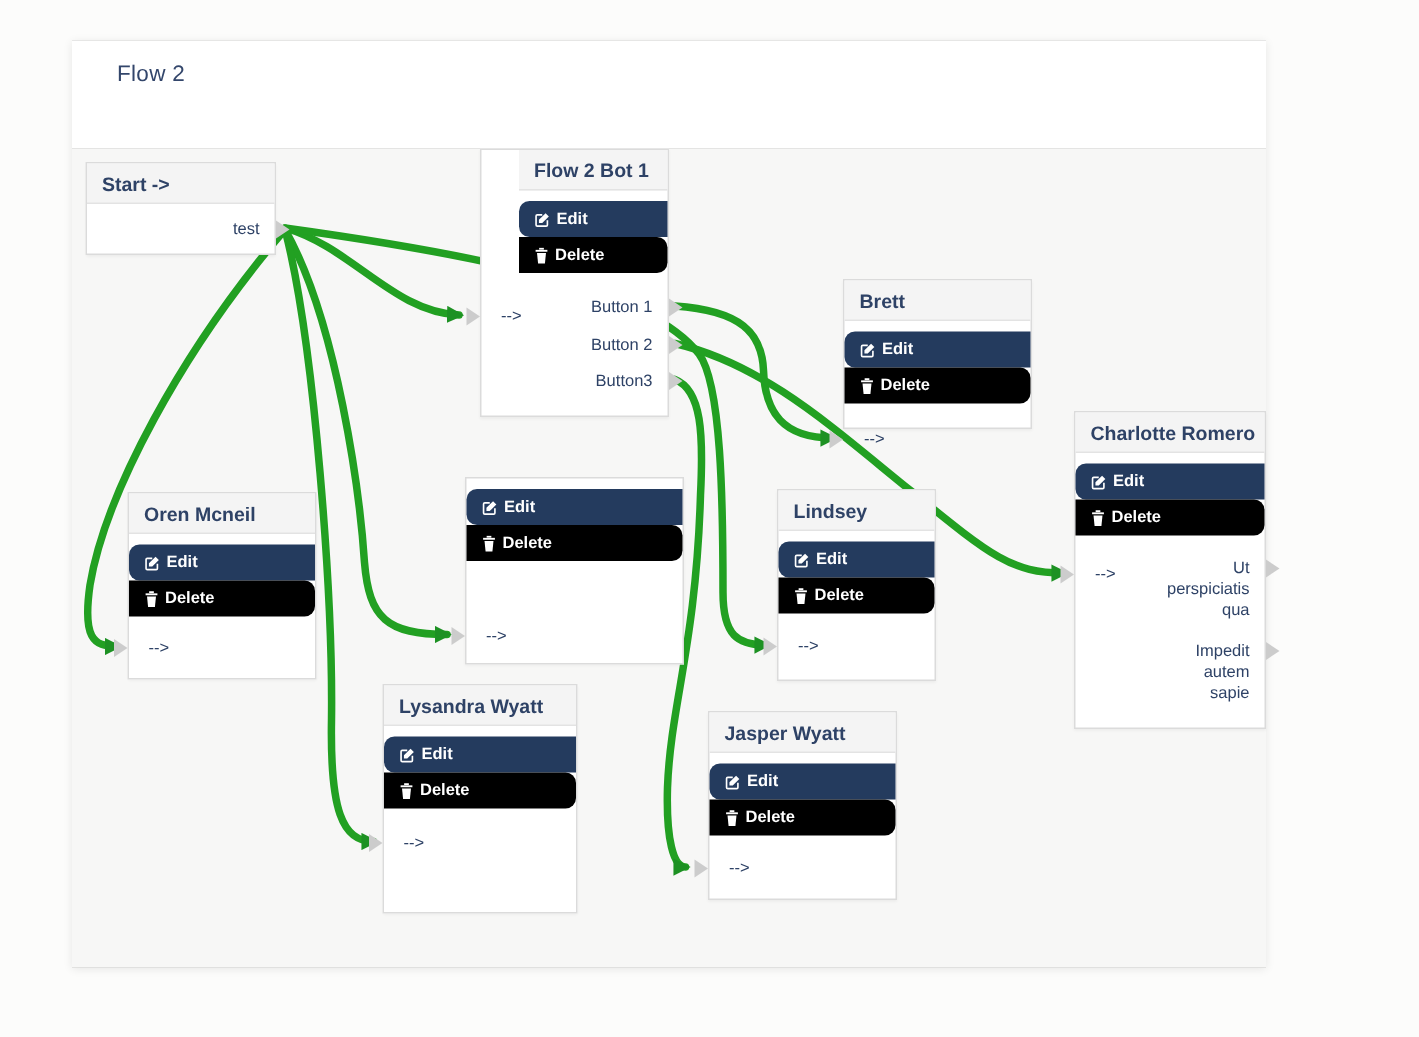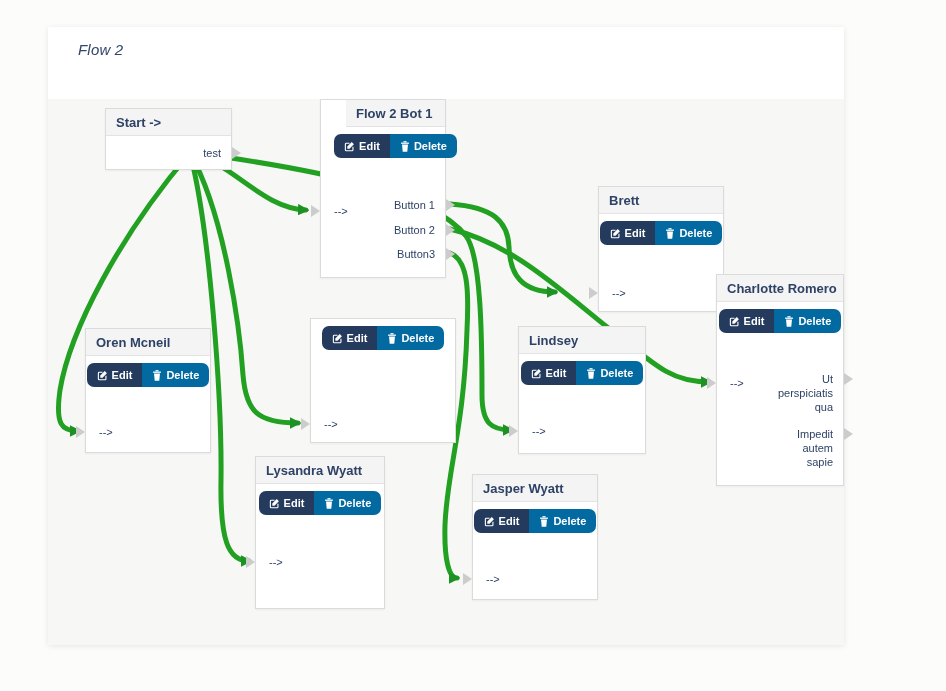--- a/index.html
+++ b/index.html
@@ -1,36 +1,36 @@
 <!DOCTYPE html>
 <html><head>
 <meta charset="utf-8">
 <style>
   html,body { margin:0; padding:0; }
   body { font-family:"Liberation Sans", sans-serif; background:#fcfcfb; }
   .page { position:relative; width:946px; height:691px; background:#fcfcfb; overflow:hidden; }
 
   .content-card { position:absolute; left:48px; top:27px; width:796px; height:618px;
-                  background:#a3a3a3; box-shadow:0 1px 6px rgba(0,0,0,0.09); z-index:0;font-style:italic; }
+                  background:#a3a3a3; box-shadow:0 1px 6px rgba(0,0,0,0.09); z-index:0; }
   .titlebar { height:72px; background:#ffffff; }
   .page-title { padding:14px 0 0 30px; font-size:15px; color:#33466b; letter-spacing:.2px; }
   .canvas { position:absolute; left:0; top:72px; width:796px; height:546px; background:#f7f7f6; }
 
   #wires { position:absolute; left:0; top:0; width:946px; height:691px; z-index:1; pointer-events:none; }
   #wires path.wire { fill:none; stroke:#22a022; stroke-width:5; stroke-linecap:round; pointer-events:stroke; }
 
   .node { position:absolute; z-index:2; background:#ffffff; border:1px solid #dbdbdb;
           box-shadow:0 1px 2px rgba(0,0,0,0.05); box-sizing:border-box; }
   .node-header { background:#f4f4f4; border-bottom:1px solid #e3e3e3; padding:6px 10px 5px 10px;
                  font-size:13px; font-weight:bold; color:#2e4266; white-space:nowrap; overflow:hidden; }
-  .btn-row { display:flex; justify-content:center; margin-top:7px; }
+  .btn-row { display:flex; justify-content:center; margin-top:7px;flex-direction:column; }
   .btn { display:inline-flex; align-items:center; gap:4px; height:24px; padding:0 10px;
          color:#fff; font-size:11px; font-weight:bold; cursor:pointer; user-select:none; }
   .btn-edit { background:#243b5e; border-radius:7px 0 0 7px; }
-  .btn-delete { background:#0369a1; border-radius:0 7px 7px 0; }
+  .btn-delete { background:#000000; border-radius:0 7px 7px 0; }
 
   .port-row { position:absolute; left:0; right:0; height:14px; font-size:11px; color:#2e4266; }
   .port-row .port-label { display:block; line-height:14px; white-space:pre-line; }
   .input-row .port-label { padding-left:13px; text-align:left; }
   .output-row .port-label { padding-right:10px; text-align:right; }
   .port-tri { position:absolute; width:0; height:0; border-style:solid;
               border-width:6px 0 6px 9px; border-color:transparent transparent transparent #cccccc; }
   .input-row .port-tri { left:-10px; top:1px; }
   .output-row .port-tri { right:-10px; top:1px; }
 </style>
@@ -55,21 +55,21 @@
   <path d="M190,152 C235,165 262,208 306,210" class="wire" marker-end="url(#arrowhead)"></path>
       <path d="M190,153 C120,235 70,330 60,390 C55,425 62,431 78,431" class="wire" marker-end="url(#arrowhead)"></path>
       <path d="M190,153 C225,215 240,330 243,375 C246,412 258,423 298,423" class="wire" marker-end="url(#arrowhead)"></path>
       <path d="M190,153 C210,230 222,400 221,480 C220,540 228,561 249,561" class="wire" marker-end="url(#arrowhead)"></path>
       <path d="M190,152 C320,170 432,192 466,236 C481,256 482,335 482,395 C482,424 492,430 511,430" class="wire" marker-end="url(#arrowhead)"></path>
       <path d="M450,204 C494,207 508,222 509,247 C510,275 522,292 555,292" class="wire" marker-end="url(#arrowhead)"></path>
       <path d="M450,229 C510,243 556,286 607,327 C660,370 674,382 709,382" class="wire" marker-end="url(#arrowhead)"></path>
       <path d="M450,253 C468,260 469,290 467,330 C464,430 447,470 445,525 C444,560 449,578 457,578" class="wire" marker-end="url(#arrowhead)"></path>
     </svg>
 
-<div class="node" style="left: 57px; top: 108px; width: 127px; height: 62px; margin-left: 48px;">
+<div class="node" style="left: 57px; top: 108px; width: 127px; height: 62px;">
       <div class="node-header">Start -&gt;</div>
 
     <div class="port-row output-row" style="top: 37px;">
         <span class="port-tri"></span>
         <span class="port-label">test</span>
       </div>
     </div>
     <div class="node" style="left: 320px; top: 99px; width: 126px; height: 179px; padding-left: 25px;">
       <div class="node-header">Flow 2 Bot 1</div>
       <div class="btn-row">
@@ -99,21 +99,21 @@
       </div>
       <div class="port-row output-row" style="top: 123px;">
         <span class="port-tri"></span>
         <span class="port-label">Button 2</span>
       </div>
       <div class="port-row output-row" style="top: 147px;">
         <span class="port-tri"></span>
         <span class="port-label">Button3</span>
       </div>
     </div>
-    <div class="node" style="left: 562px; top: 186px; width: 126px; height: 126px; margin-left: 36px;">
+    <div class="node" style="left: 562px; top: 186px; width: 126px; height: 100px;">
       <div class="node-header">Brett</div>
       <div class="btn-row">
         <div class="btn btn-edit">
           <svg class="icn" width="11" height="11" viewBox="0 0 16 16">
             <path d="M13 8.5V13a1.2 1.2 0 0 1-1.2 1.2H3.2A1.2 1.2 0 0 1 2 13V4.4a1.2 1.2 0 0 1 1.2-1.2H8" stroke="#fff" stroke-width="1.6" fill="none"></path>
             <path d="M11.2 1.6l3.2 3.2L8 11.2H4.8V8z" fill="#fff"></path>
           </svg>
           <span class="btn-label">Edit</span>
         </div>
         <div class="btn btn-delete">
@@ -206,21 +206,21 @@
             <path d="M2.2 4.6h7.6L8.9 13.6H3.1z" fill="#fff"></path>
           </svg>
           <span class="btn-label">Delete</span>
         </div>
       </div>
     <div class="port-row input-row" style="top: 98px;">
         <span class="port-tri"></span>
         <span class="port-label">--&gt;</span>
       </div>
     </div>
-    <div class="node" style="left: 518px; top: 326px; width: 128px; height: 128px;">
+    <div class="node" style="left: 518px; top: 326px; width: 106px; height: 128px;">
       <div class="node-header">Lindsey</div>
       <div class="btn-row">
         <div class="btn btn-edit">
           <svg class="icn" width="11" height="11" viewBox="0 0 16 16">
             <path d="M13 8.5V13a1.2 1.2 0 0 1-1.2 1.2H3.2A1.2 1.2 0 0 1 2 13V4.4a1.2 1.2 0 0 1 1.2-1.2H8" stroke="#fff" stroke-width="1.6" fill="none"></path>
             <path d="M11.2 1.6l3.2 3.2L8 11.2H4.8V8z" fill="#fff"></path>
           </svg>
           <span class="btn-label">Edit</span>
         </div>
         <div class="btn btn-delete">

